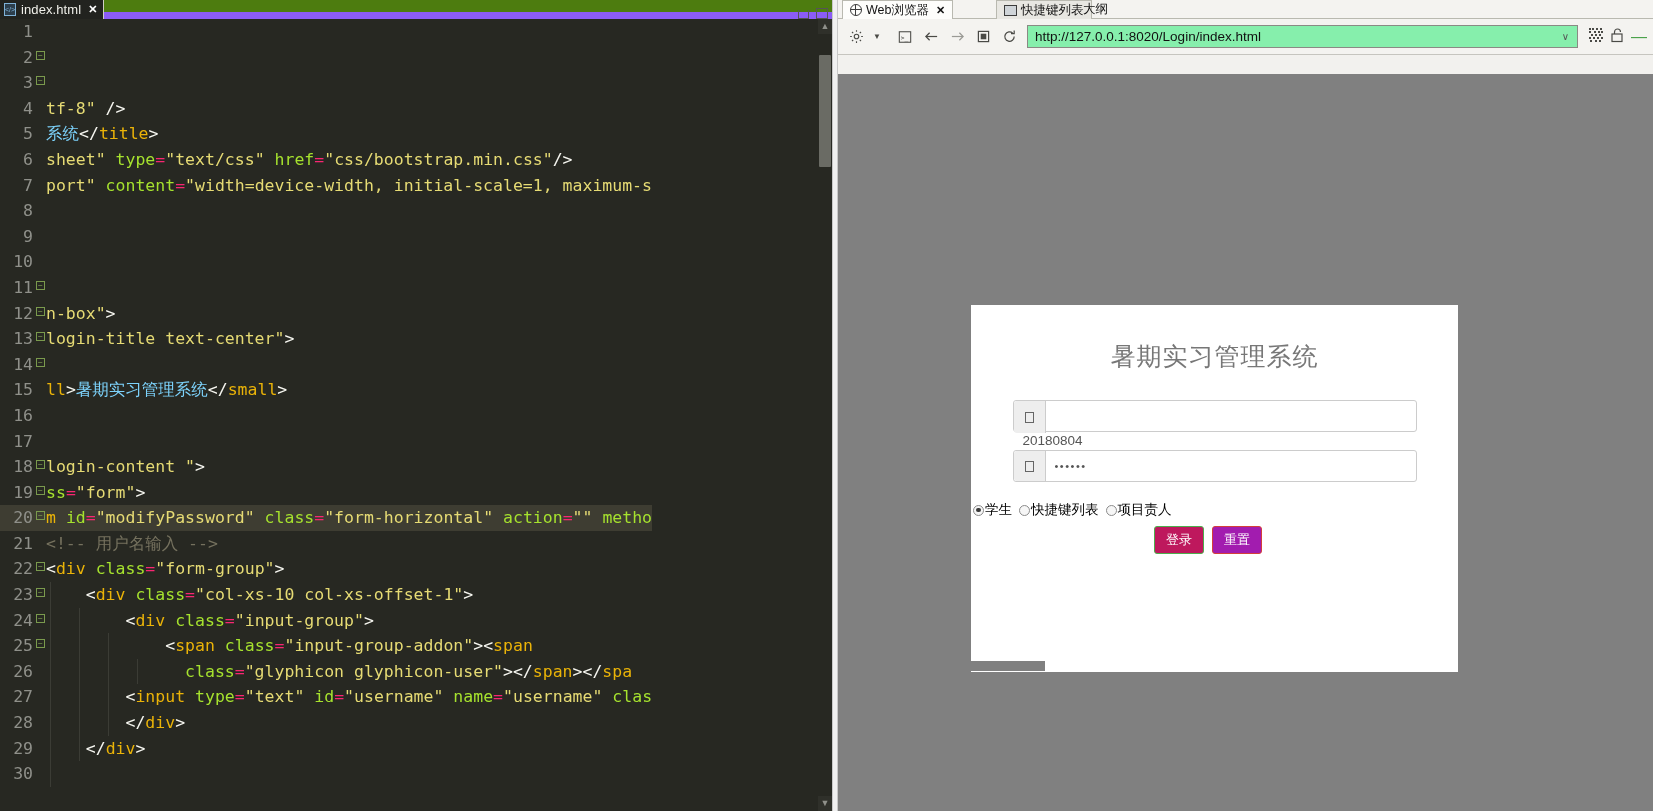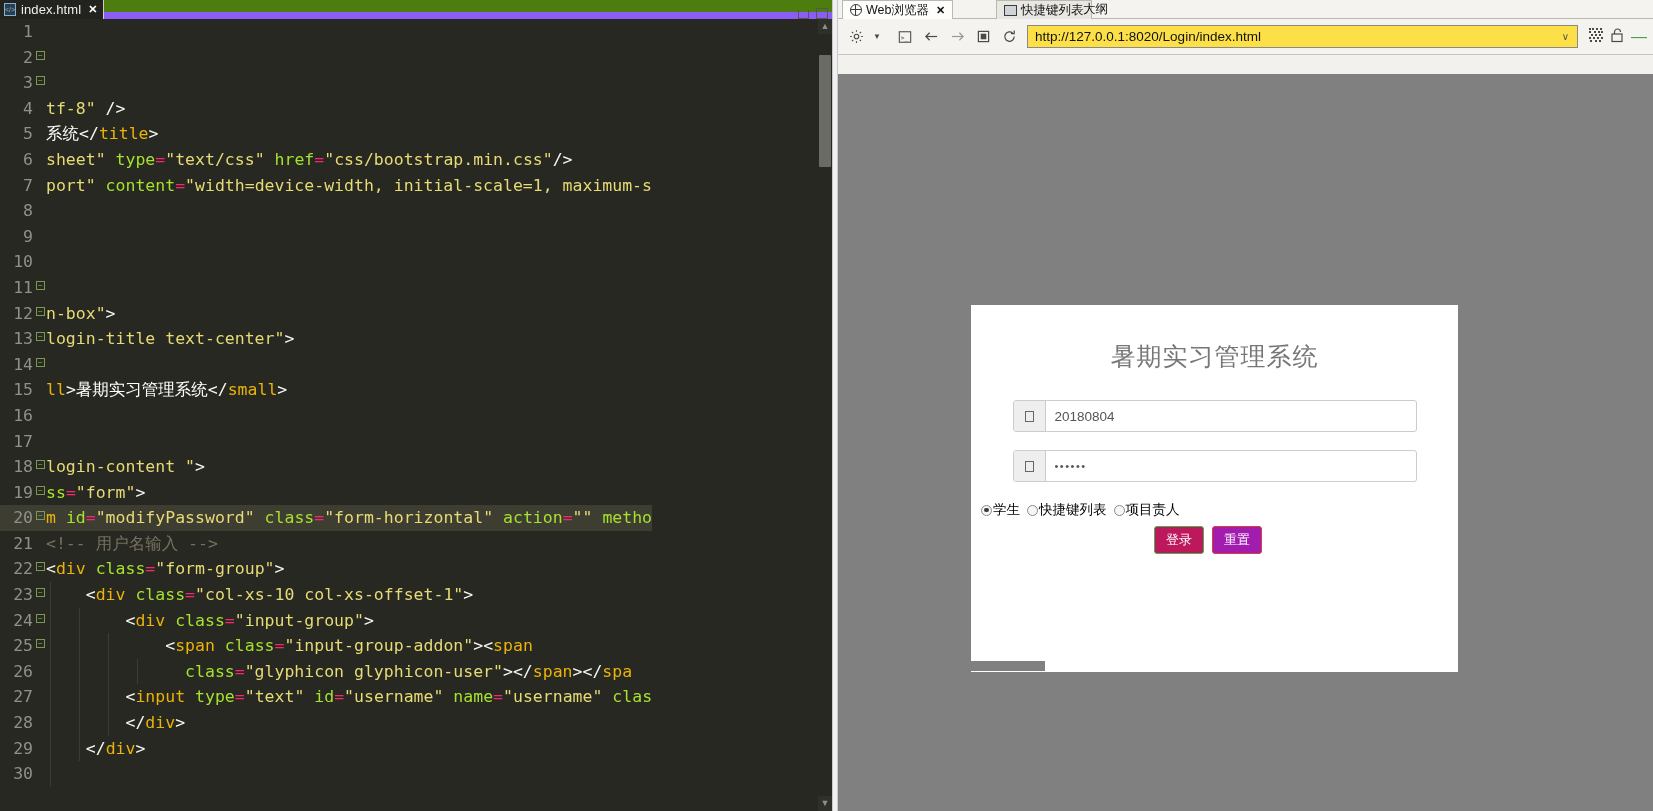--- a/index.html
+++ b/index.html
@@ -71,21 +71,21 @@
     position: absolute; left: 36px; top: 6px;
     width: 9px; height: 9px;
     border: 1px solid #7a9a4d;
     color: #7a9a4d;
     font-size: 8px; line-height: 7px; text-align: center;
     font-family: "DejaVu Sans Mono", monospace;
   }
   .guide {
     position: absolute; top: 0; width: 1px; height: 25.6px; background: #3b3c35;
   }
-  .c-def   { color: #ffffff; }
+  .c-def   { color: #7dd3fc; }
   .c-tag   { color: #eab308; }
   .c-attr  { color: #a6e22e; }
   .c-str   { color: #e6db74; }
   .c-punc  { color: #f8f8f2; }
   .c-op    { color: #f92672; }
   .c-cmt   { color: #75715e; }
   .hl-line { background: #3e3d32; }
 
   .code-scroll-track {
     position: absolute; right: 0; top: 19px; width: 14px; height: 792px;
@@ -155,21 +155,21 @@
   }
   .tb-btn {
     width: 24px; height: 26px;
     display: flex; align-items: center; justify-content: center;
     color: #4a4a46;
   }
   .tb-btn.caret { width: 14px; font-size: 8px; }
   .tb-sep { width: 5px; }
   .url-bar {
     flex: 1 1 auto; height: 23px;
-    background: #fde047; border: 1px solid #8a8a84;
+    background: #86efac; border: 1px solid #8a8a84;
     display: flex; align-items: center;
     padding: 0 4px 0 7px;
     margin: 0 4px;
     font-size: 13.5px; color: #111;
   }
   .url-text { flex: 1 1 auto; white-space: nowrap; overflow: hidden; }
   .url-caret { font-size: 10px; color: #555; padding: 0 4px; }
   .tb-right { display: flex; align-items: center; gap: 6px; padding-left: 4px; }
 
   .bp-viewport {
@@ -195,21 +195,21 @@
   }
   .input-group {
     display: flex;
     width: 404px;
     margin: 0 auto;
     height: 32px;
     border: 1px solid #cccccc;
     border-radius: 3px;
     background: #fff;
   }
-  .ig-1 { margin-top: 27px; }
+  .ig-1 { margin-top: 27px; flex-direction: column; }
   .ig-2 { margin-top: 18px; }
   .ig-addon {
     width: 32px; flex: 0 0 32px;
     background: #eeeeee;
     border-right: 1px solid #cccccc;
     border-radius: 3px 0 0 3px;
     display: flex; align-items: center; justify-content: center;
     font-size: 12px; color: #555;
   }
   .glyph-box {
@@ -221,21 +221,21 @@
     border: none; outline: none;
     padding: 0 9px;
     font-family: "Liberation Sans", sans-serif;
     font-size: 13.5px;
     color: #555;
     background: transparent;
   }
   .ig-input.pw { font-size: 11px; letter-spacing: 1.5px; }
   .radio-row {
     margin-top: 19px;
-    padding-left: 10px;
+    padding-left: 2px;
     font-size: 13.5px; color: #000;
     display: flex; align-items: center;
   }
   .radio-item { display: flex; align-items: center; margin-right: 7px; }
   .radio-dot {
     width: 11px; height: 11px; flex: 0 0 11px;
     border: 1px solid #8b8b8b; border-radius: 50%;
     background: #f6f6f6; margin-right: 1px;
     position: relative;
   }

